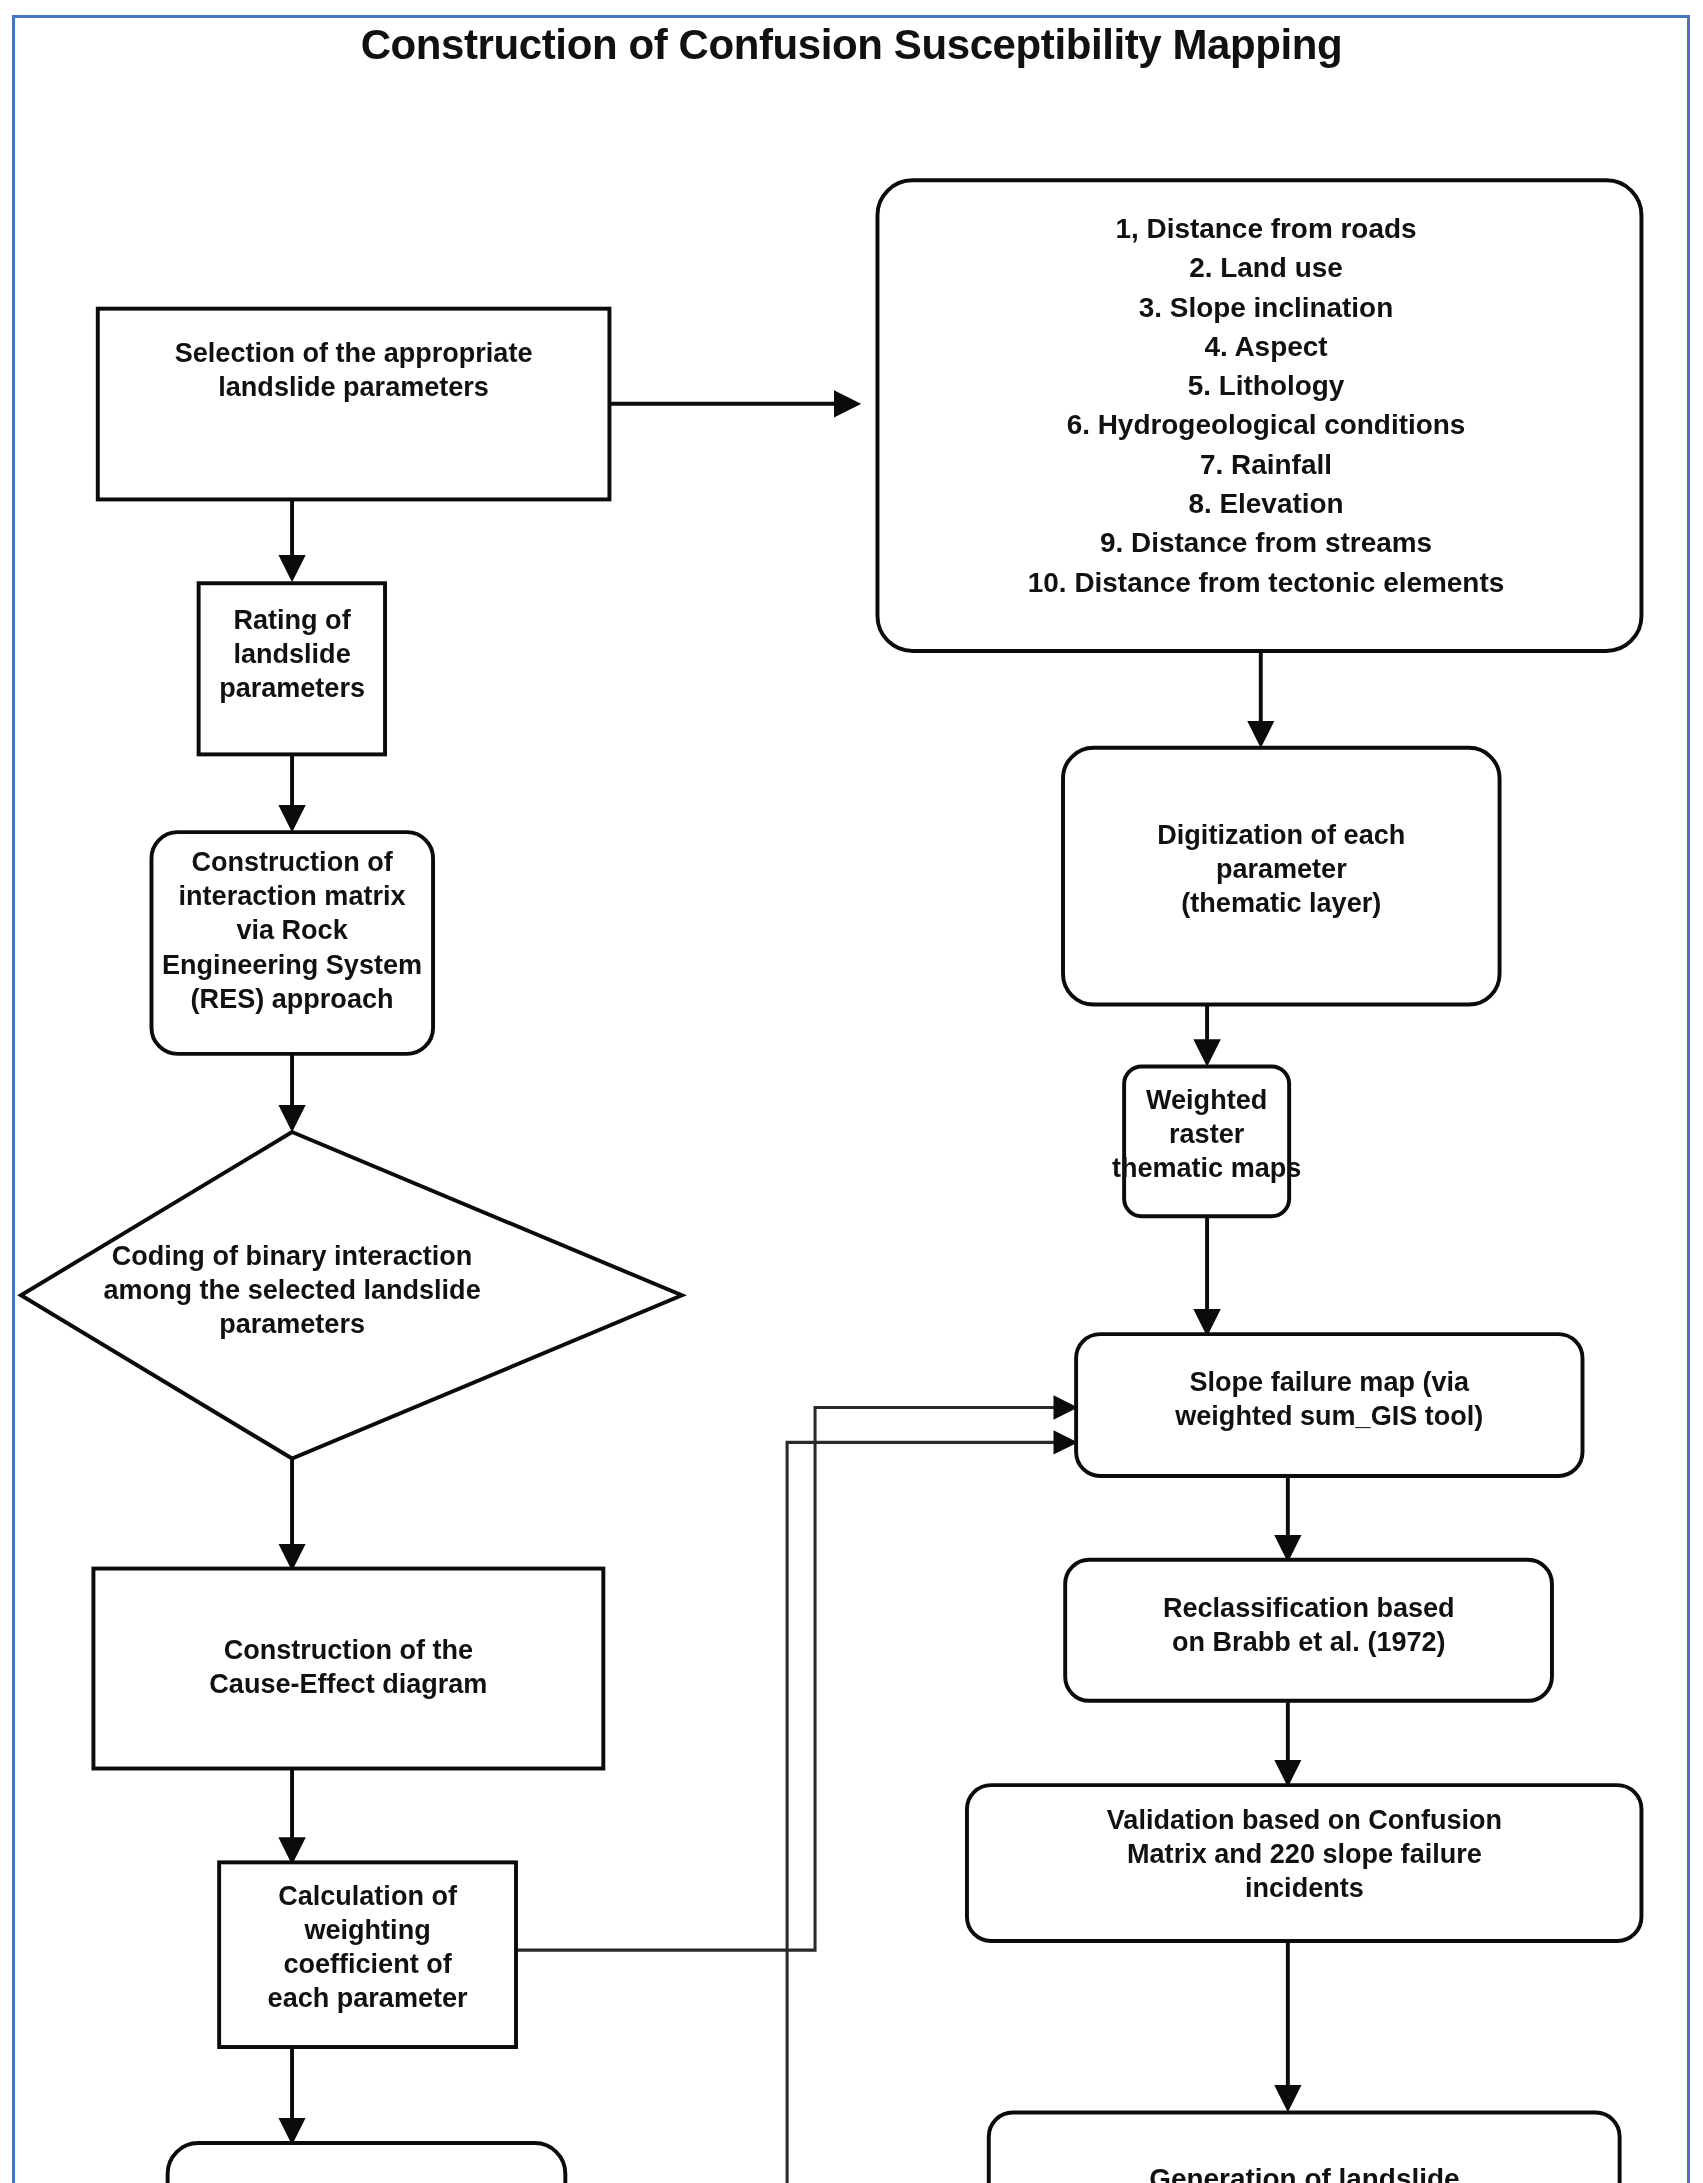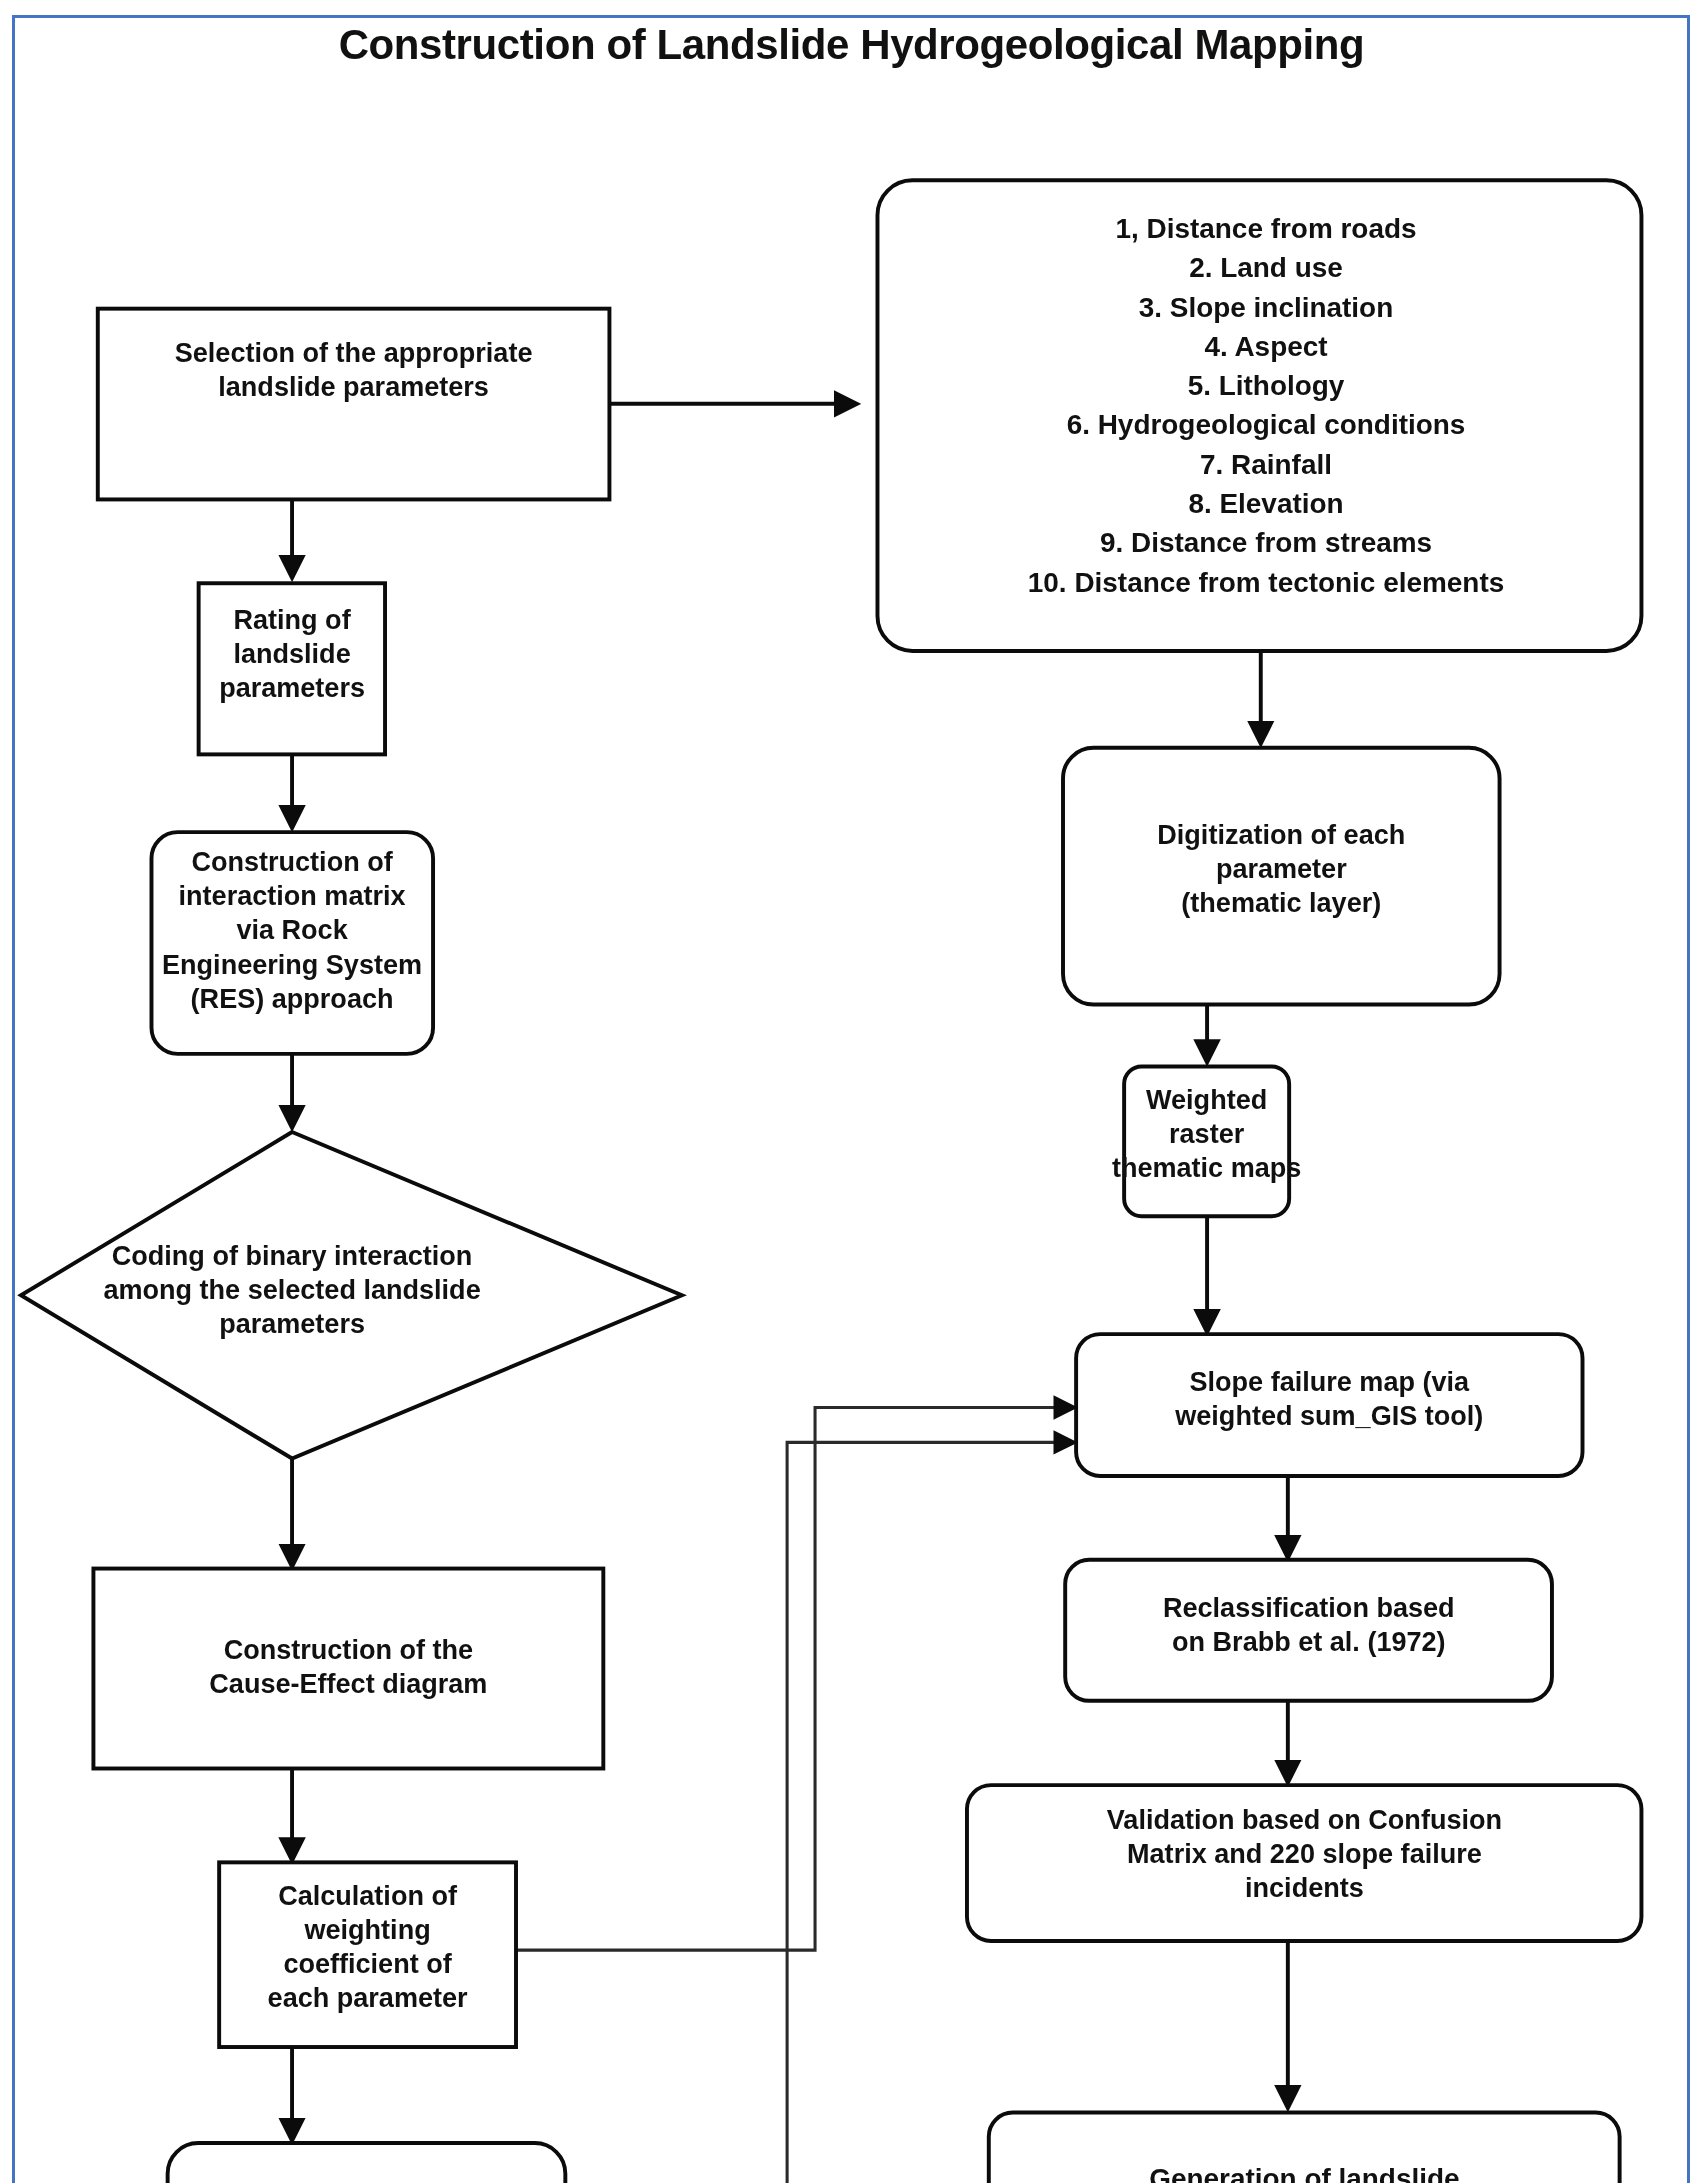--- a/index.html
+++ b/index.html
@@ -19,21 +19,21 @@
   .nlabel.big{font-size:64px;}
   .plabel{font-family:"Liberation Sans",sans-serif;font-weight:bold;fill:#111111;
           font-size:64px;text-anchor:middle;}
 </style>
 </head>
 <body>
 
 <div id="page">
   <div id="frame"></div>
 
-  <div id="title">Construction of Landslide Hydrogeological Mapping</div>
+  <div id="title">Construction of Confusion Susceptibility Mapping</div>
 
   <svg id="flow" viewBox="0 0 3901 5594">
     <defs>
       <marker id="ah" markerWidth="7" markerHeight="7" refX="5.6" refY="3.5" orient="auto" markerUnits="strokeWidth">
         <path d="M0,0 L7,3.5 L0,7 z" fill="#0b0b0b"></path>
       </marker>
       <marker id="ahs" markerWidth="8" markerHeight="8" refX="6.4" refY="4" orient="auto" markerUnits="strokeWidth">
         <path d="M0,0 L8,4 L0,8 z" fill="#0b0b0b"></path>
       </marker>
     </defs>

